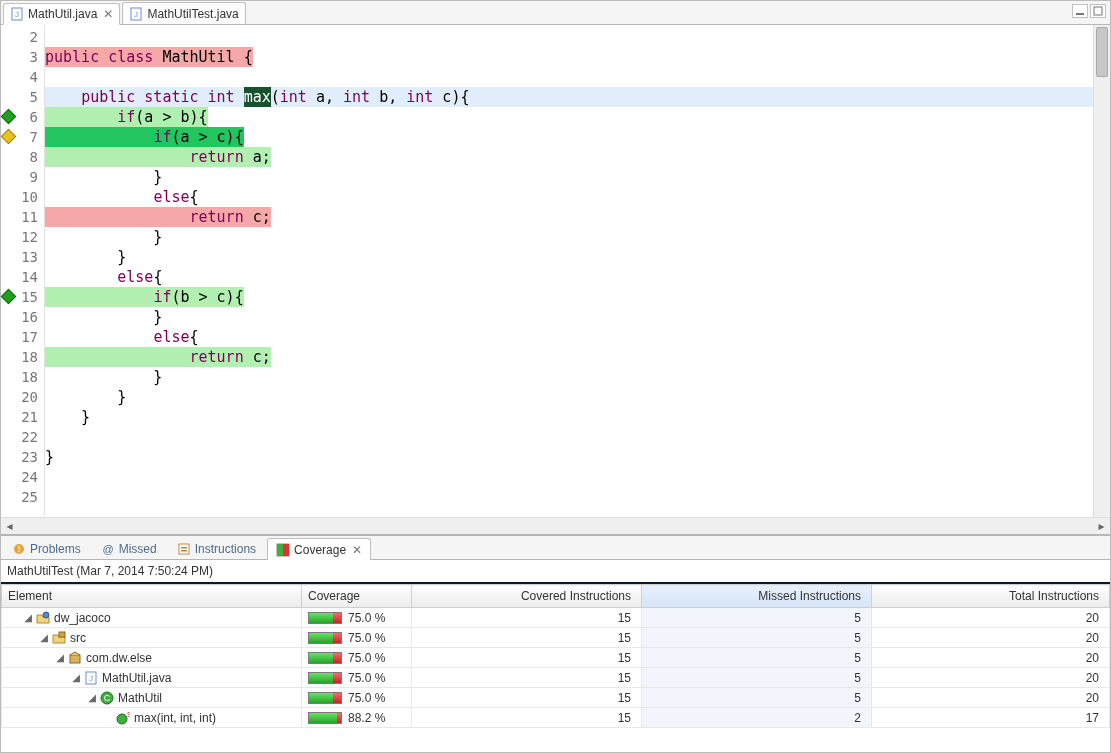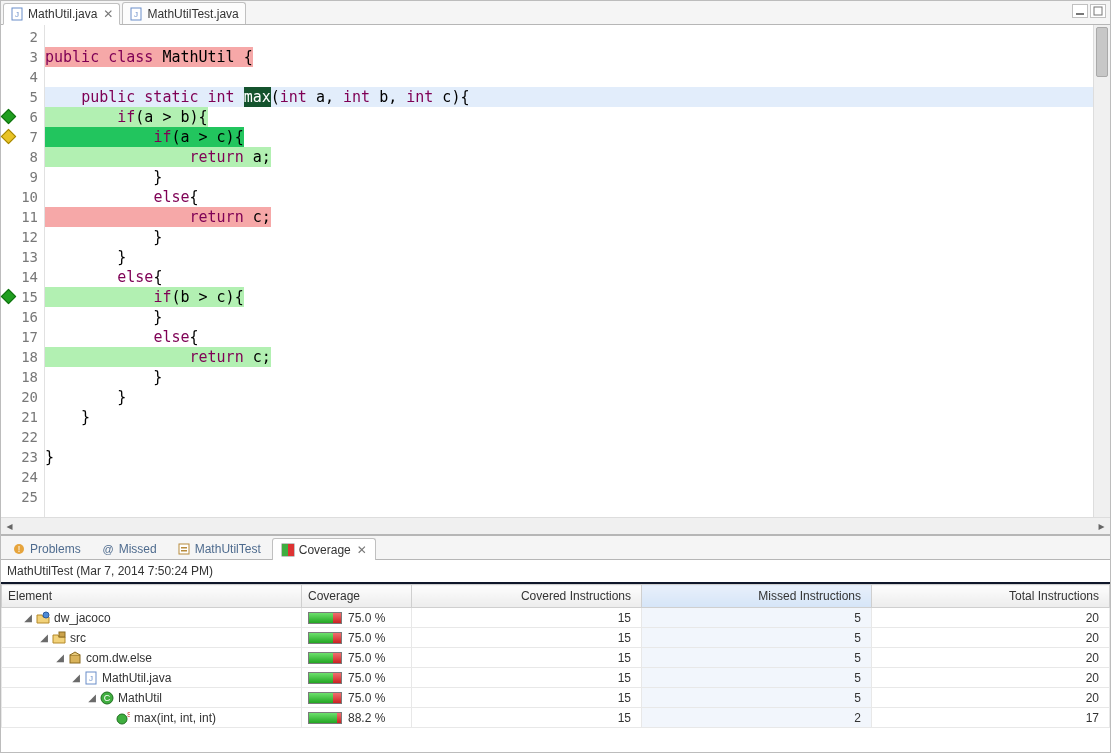--- a/index.html
+++ b/index.html
@@ -239,21 +239,21 @@
           <span>Missed</span>
         </div>
         <div class="btab">
           <span class="ic">
             <svg width="14" height="14">
               <rect x="2" y="2" width="10" height="10" fill="#fff" stroke="#b88b3c"></rect>
               <rect x="4" y="5" width="6" height="1.5" fill="#b88b3c"></rect>
               <rect x="4" y="8" width="6" height="1.5" fill="#b88b3c"></rect>
             </svg>
           </span>
-          <span>MathUtilTest</span>
+          <span>Instructions</span>
         </div>
         <div class="btab active">
           <span class="ic">
             <svg width="14" height="14">
               <rect x="1" y="1" width="12" height="12" fill="#fff" stroke="#888"></rect>
               <rect x="1" y="1" width="6" height="12" fill="#3fae3f"></rect>
               <rect x="7" y="1" width="6" height="12" fill="#d33"></rect>
             </svg>
           </span>
           <span>Coverage</span>

